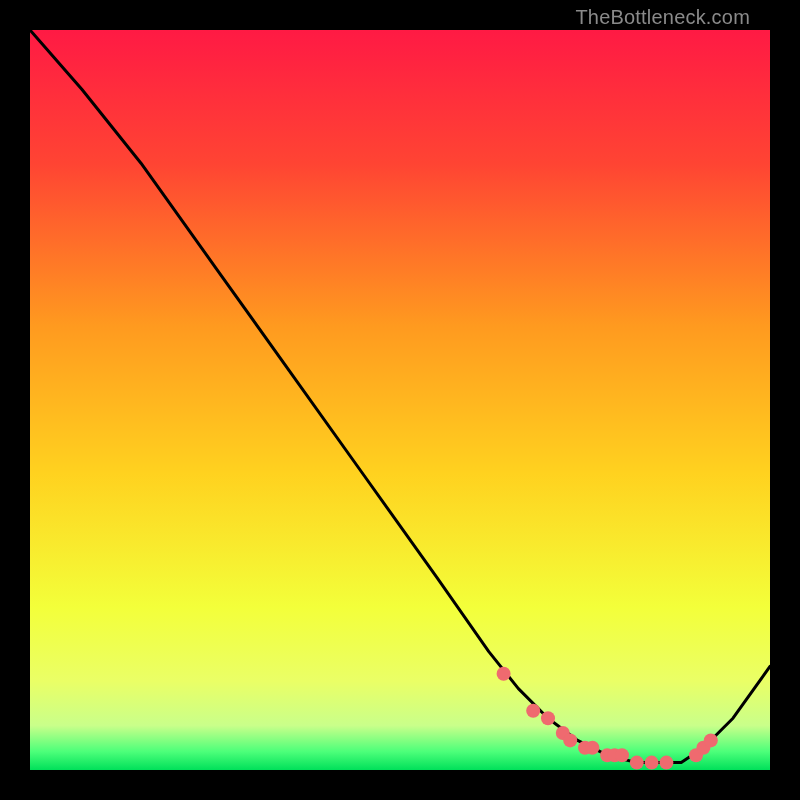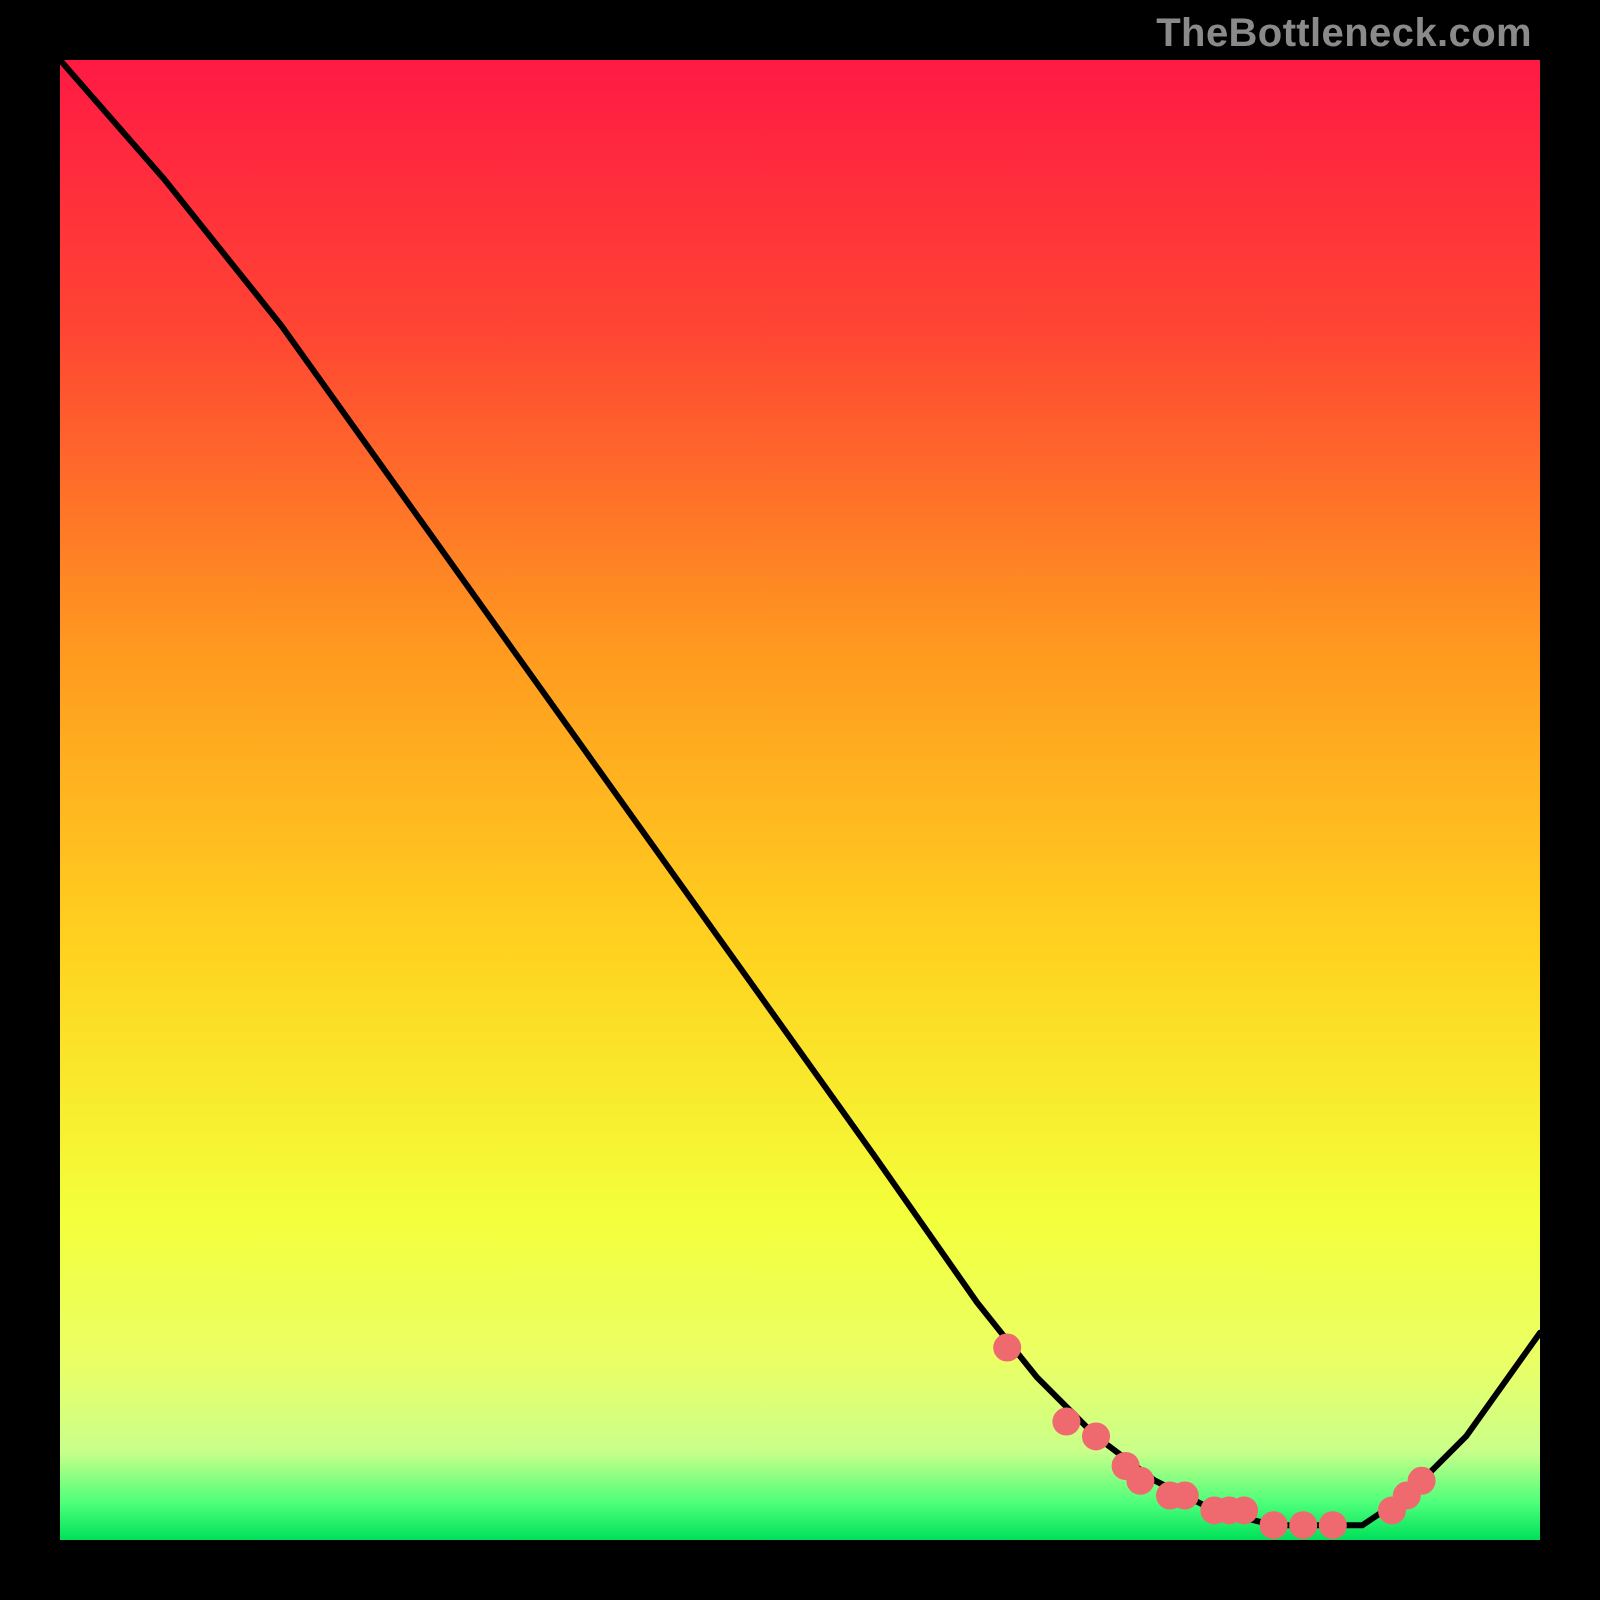--- a/index.html
+++ b/index.html
@@ -15,24 +15,24 @@
     position: absolute;
     left: 30px;
     top: 30px;
     width: 740px;
     height: 740px;
     background: #000;
   }
   .attribution {
     position: absolute;
     top: 6px;
-    right: 34px;
+    right: 50px;
     color: #8a8a8a;
     font-size: 20px;
-    font-weight: 700;
+    font-weight: 400;
     letter-spacing: 0.2px;
   }
   svg {
     display: block;
   }
 </style>
 </head>
 <body>
 
 <div class="attribution">TheBottleneck.com</div>

